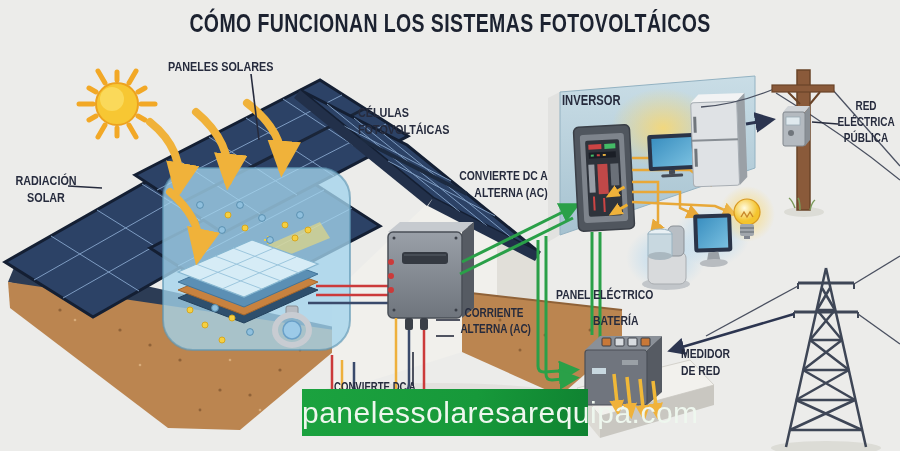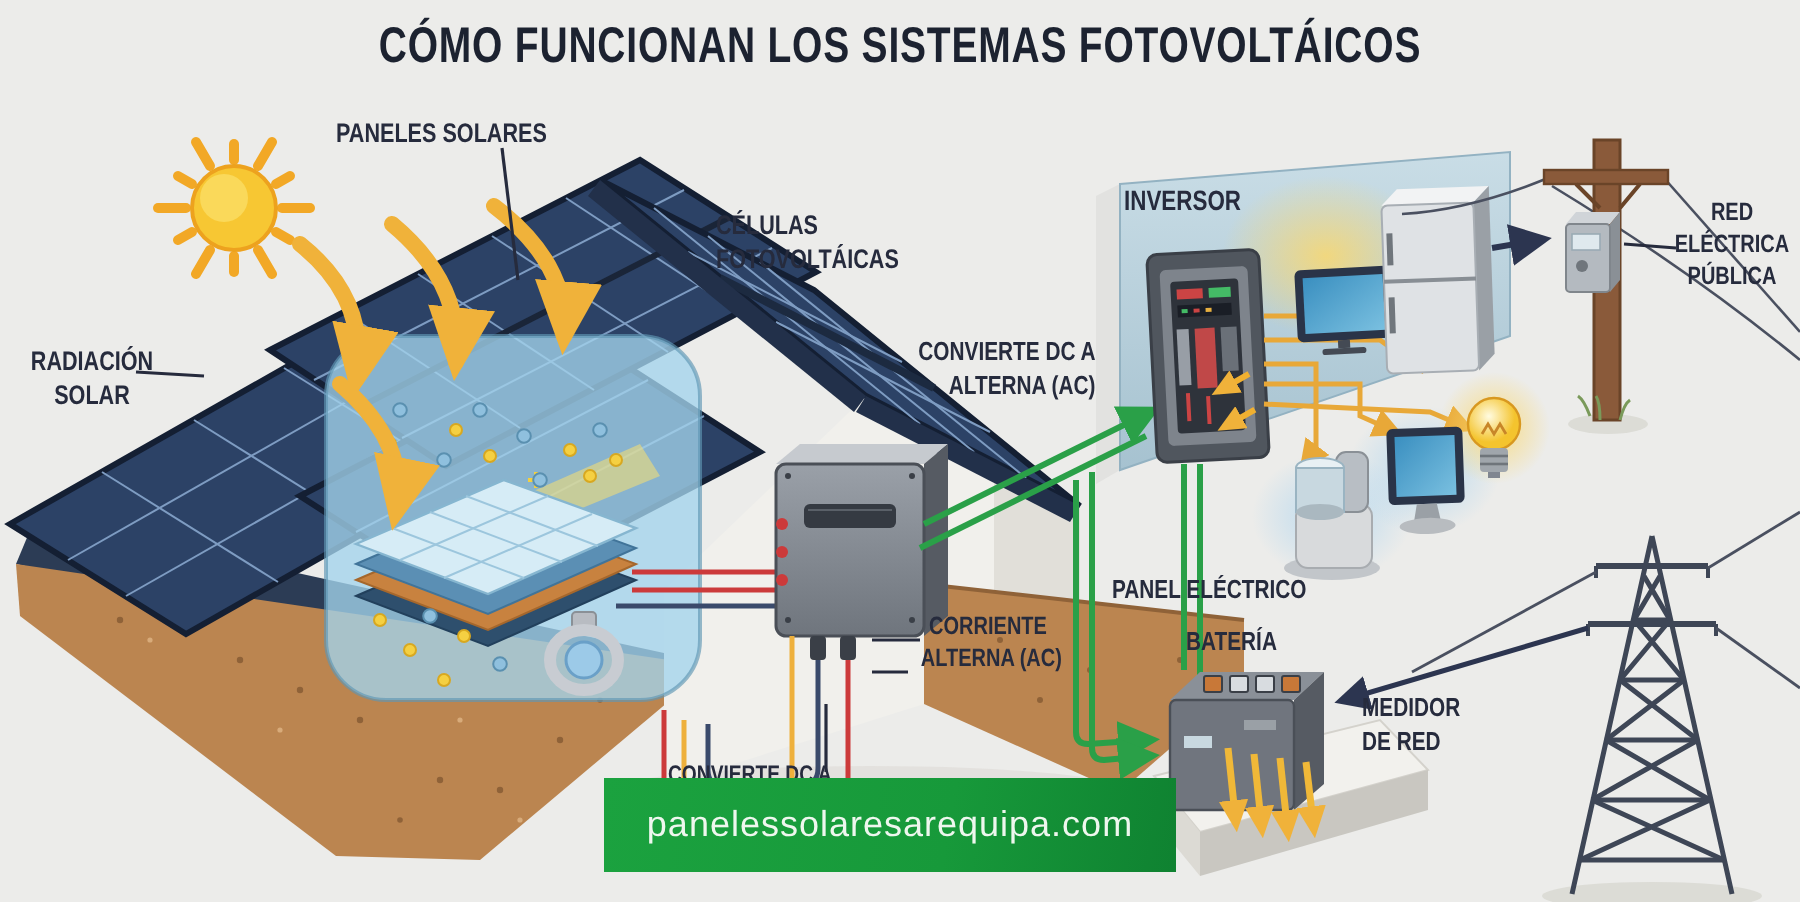--- a/index.html
+++ b/index.html
@@ -7,21 +7,21 @@
          font-family:"Liberation Sans",sans-serif;}
   .stage svg{position:absolute;left:0;top:0;}
   .lbl{position:absolute;font-weight:700;color:#262b3d;white-space:nowrap;
        transform:scaleX(.8);transform-origin:0 0;line-height:1.28;z-index:5;}
   .lbl.center{text-align:center;transform-origin:50% 0;}
   .lbl.right{text-align:right;transform-origin:100% 0;}
   .title{position:absolute;left:0;right:0;top:9px;text-align:center;font-weight:700;
          font-size:25px;color:#1c2230;transform:scaleX(.78);letter-spacing:.5px;z-index:5;}
   .banner{position:absolute;left:302px;top:389px;width:286px;height:47px;z-index:6;
           background:linear-gradient(100deg,#1ba23f 0%,#17993a 60%,#0f8231 100%);
-          color:#eef7ee;font-size:18px;font-weight:400;text-align:center;line-height:47px;
+          color:#eef7ee;font-size:30px;font-weight:400;text-align:center;line-height:47px;
           letter-spacing:.5px;}
 </style>
 </head>
 <body>
 
 <div class="stage">
 
 <svg width="900" height="451" viewBox="0 0 900 451">
   <defs>
     <marker id="ah-g" markerWidth="7" markerHeight="7" refX="5" refY="3.5" orient="auto">

